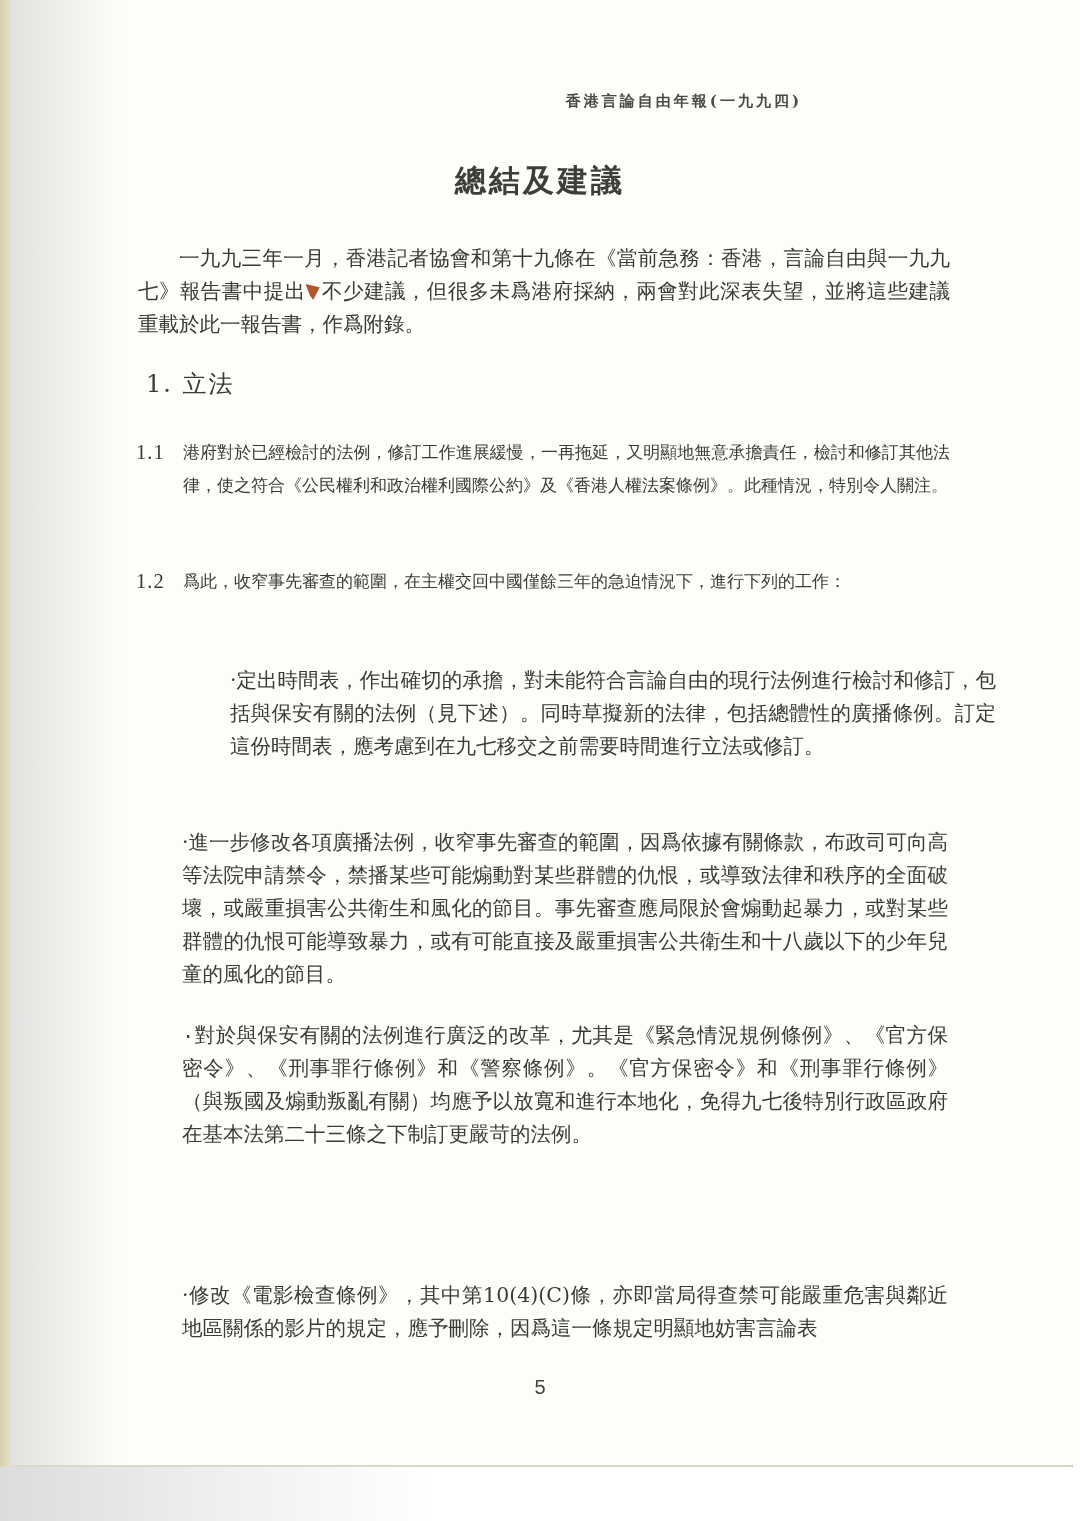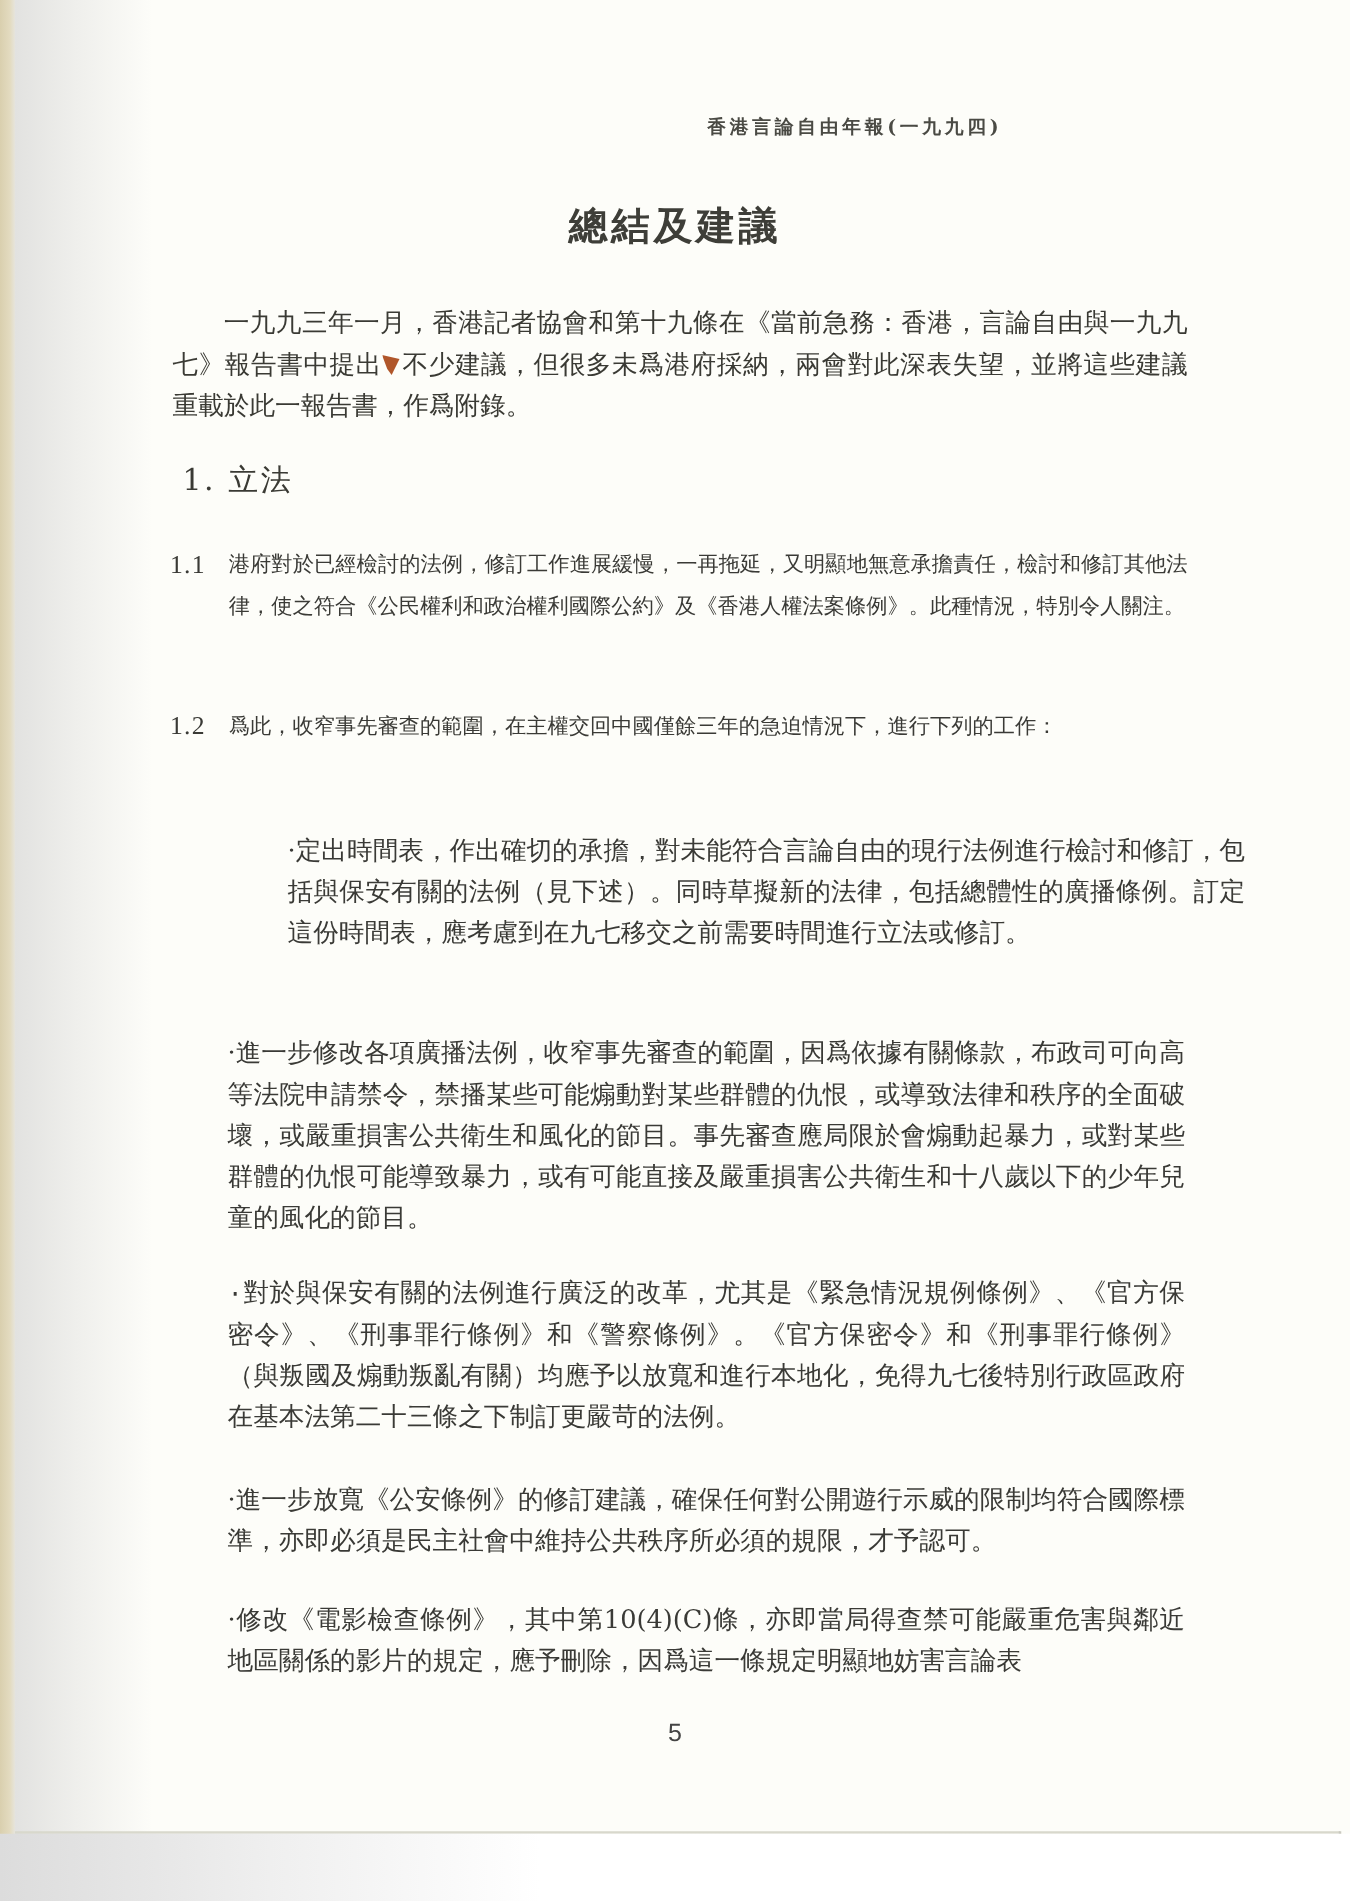--- a/index.html
+++ b/index.html
@@ -174,21 +174,20 @@
     <span class="num">1.2</span>
     <div class="body">爲此，收窄事先審查的範圍，在主權交回中國僅餘三年的急迫情況下，進行下列的工作：</div>
   </div>
 
   <div class="bullet" style="top:664px;margin-left:48px;">·定出時間表，作出確切的承擔，對未能符合言論自由的現行法例進行檢討和修訂，包括與保安有關的法例（見下述）。同時草擬新的法律，包括總體性的廣播條例。訂定這份時間表，應考慮到在九七移交之前需要時間進行立法或修訂。</div>
 
   <div class="bullet" style="top:826px;">·進一步修改各項廣播法例，收窄事先審查的範圍，因爲依據有關條款，布政司可向高等法院申請禁令，禁播某些可能煽動對某些群體的仇恨，或導致法律和秩序的全面破壞，或嚴重損害公共衛生和風化的節目。事先審查應局限於會煽動起暴力，或對某些群體的仇恨可能導致暴力，或有可能直接及嚴重損害公共衛生和十八歲以下的少年兒童的風化的節目。</div>
 
   <div class="bullet" style="top:1020px;font-family:Liberation Mono, monospace;">·對於與保安有關的法例進行廣泛的改革，尤其是《緊急情況規例條例》、《官方保密令》、《刑事罪行條例》和《警察條例》。《官方保密令》和《刑事罪行條例》（與叛國及煽動叛亂有關）均應予以放寬和進行本地化，免得九七後特別行政區政府在基本法第二十三條之下制訂更嚴苛的法例。</div>
 
-  <div class="bullet" style="top:1183px;">·進一步放寬《公安條例》的修訂建議，確保任何對公開遊行示威的限制均符合國際標準，亦即必須是民主社會中維持公共秩序所必須的規限，才予認可。</div>
 
   <div class="bullet" style="top:1279px;">·修改《電影檢查條例》，其中第10(4)(C)條，亦即當局得查禁可能嚴重危害與鄰近地區關係的影片的規定，應予刪除，因爲這一條規定明顯地妨害言論表</div>
 
   <div class="page-number">5</div>
 </div>
 
 <div class="scan-bottom-line"></div>
 <div class="scan-right-tick"></div>
 <div class="scan-below"></div>
 

